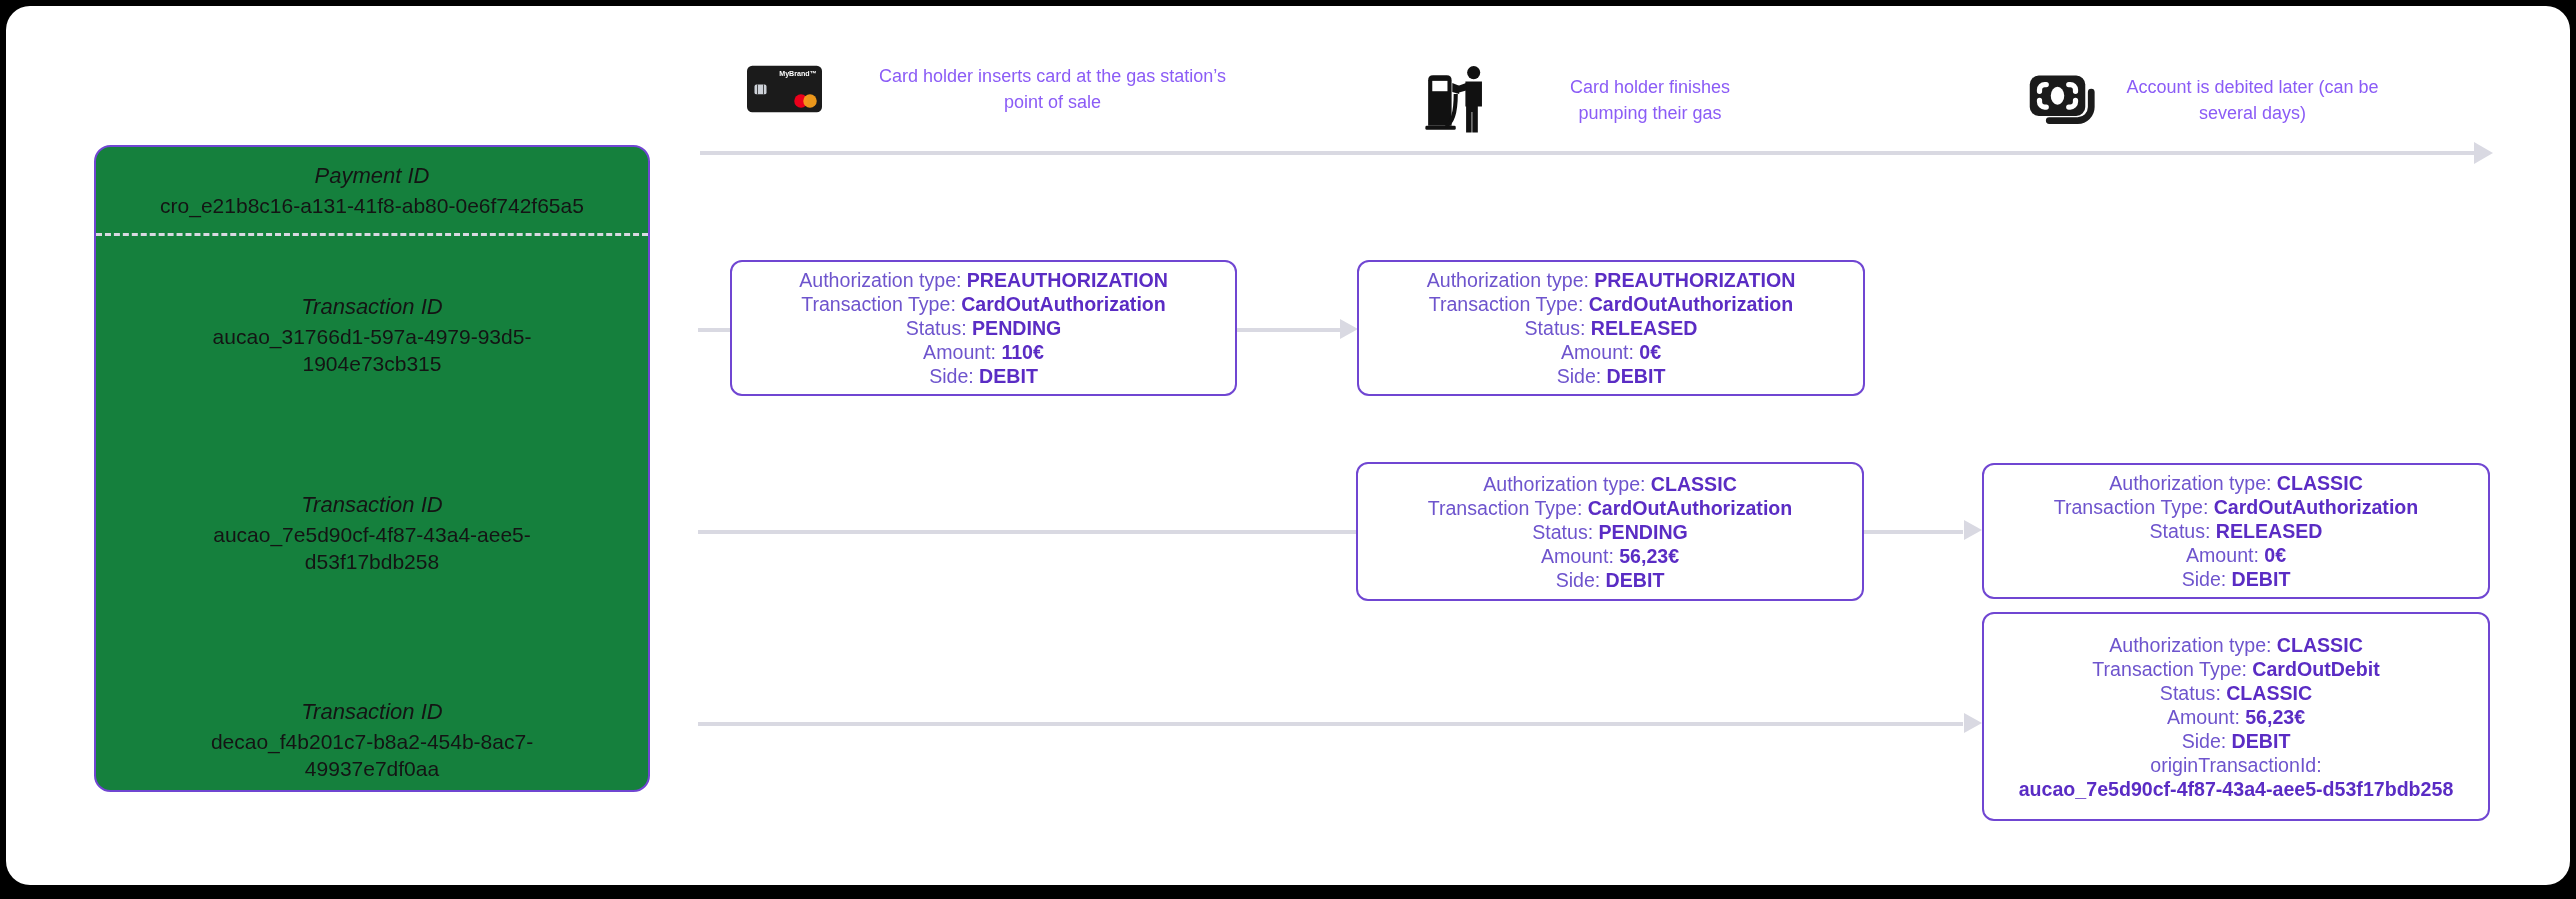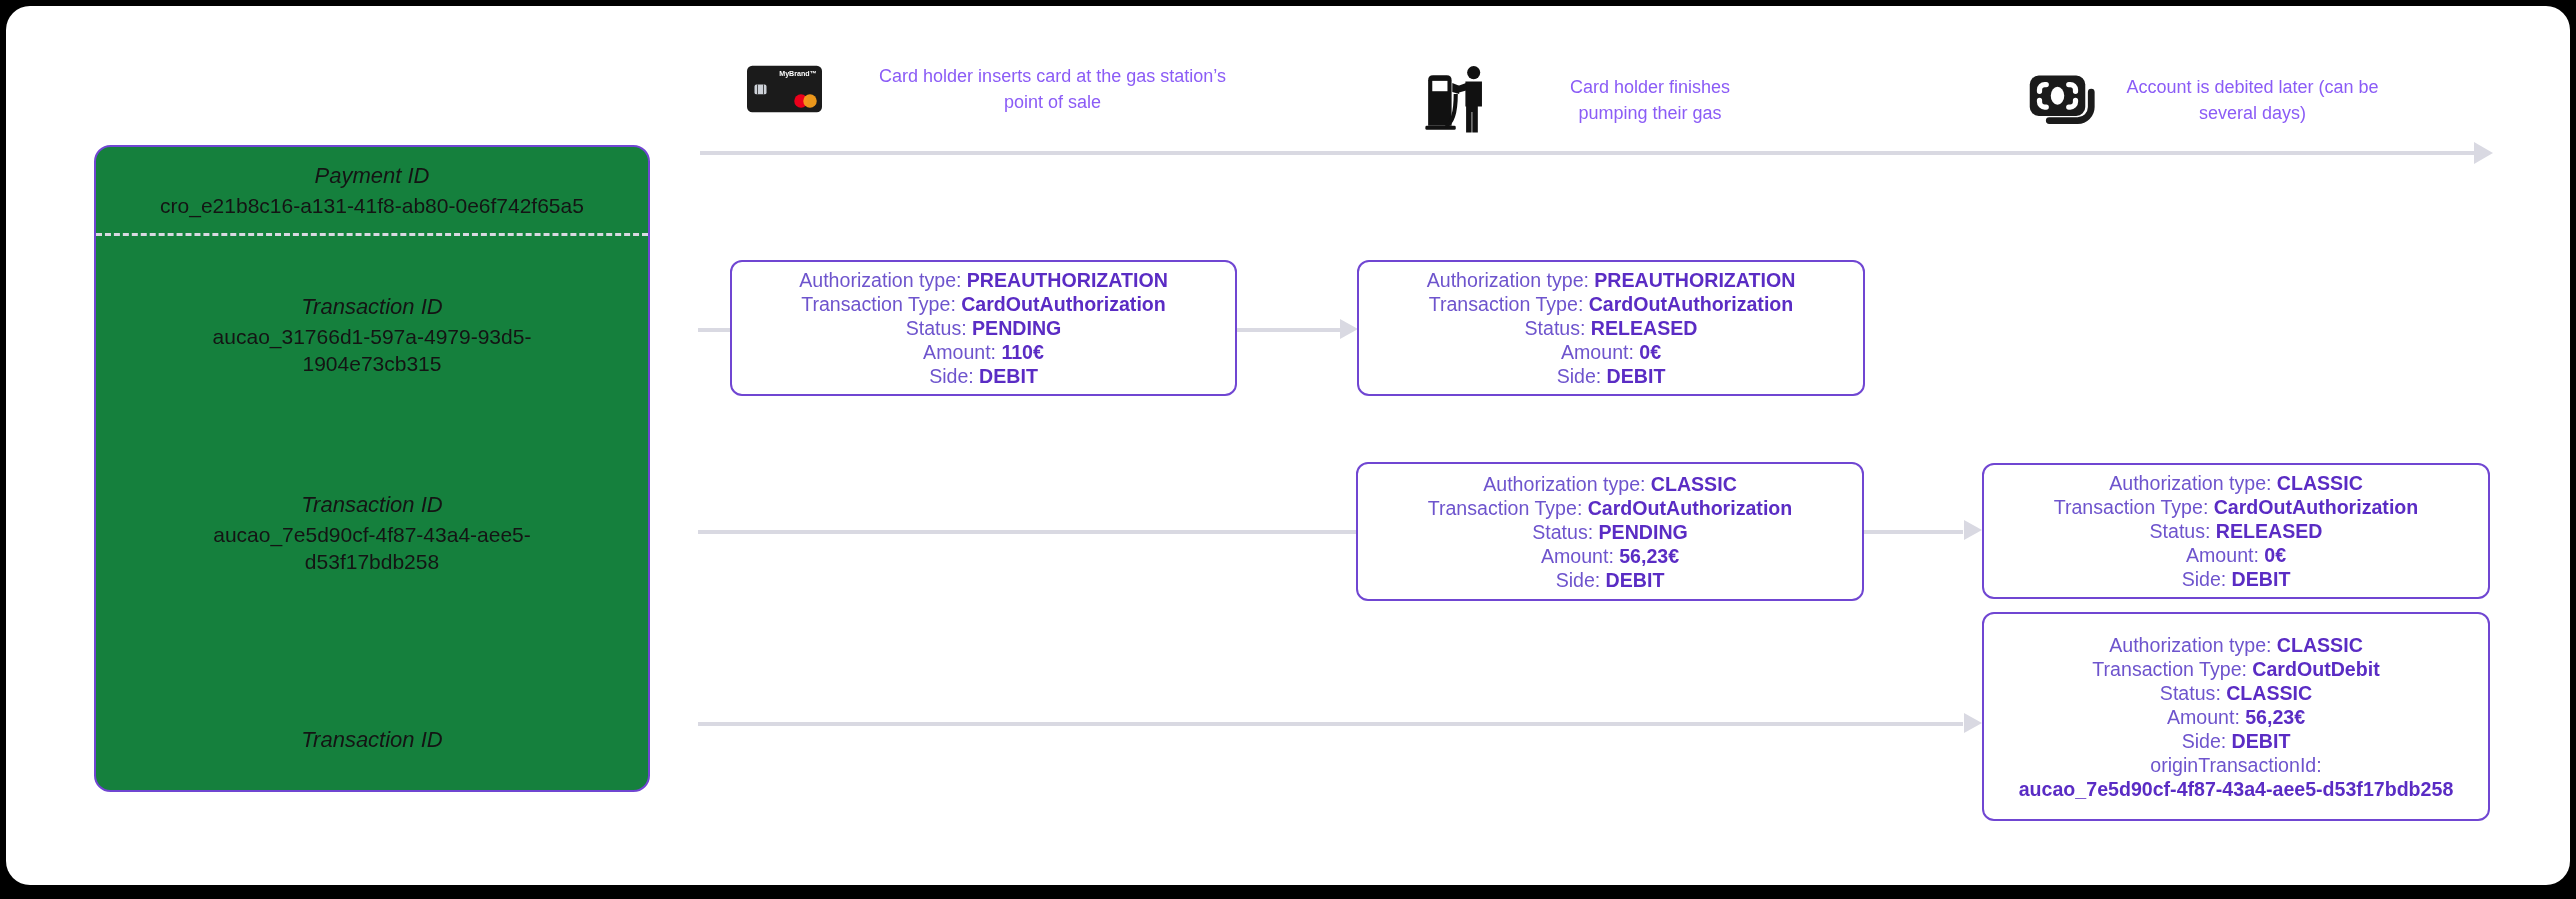--- a/index.html
+++ b/index.html
@@ -140,20 +140,21 @@
     <div class="blk" id="blk-tx1">
       <div class="blk-title">Transaction ID</div>
       <div class="blk-id">aucao_31766d1-597a-4979-93d5-1904e73cb315</div>
     </div>
     <div class="blk" id="blk-tx2">
       <div class="blk-title">Transaction ID</div>
       <div class="blk-id">aucao_7e5d90cf-4f87-43a4-aee5-d53f17bdb258</div>
     </div>
     <div class="blk" id="blk-tx3">
       <div class="blk-title">Transaction ID</div>
+      <div class="blk-id">decao_f4b201c7-b8a2-454b-8ac7-49937e7df0aa</div>
     </div>
   </div>
 
   <div class="card" id="card-1">
     <div><span class="lbl">Authorization type:</span><span class="val">PREAUTHORIZATION</span></div>
     <div><span class="lbl">Transaction Type:</span><span class="val">CardOutAuthorization</span></div>
     <div><span class="lbl">Status:</span><span class="val">PENDING</span></div>
     <div><span class="lbl">Amount:</span><span class="val">110€</span></div>
     <div><span class="lbl">Side:</span><span class="val">DEBIT</span></div>
   </div>

